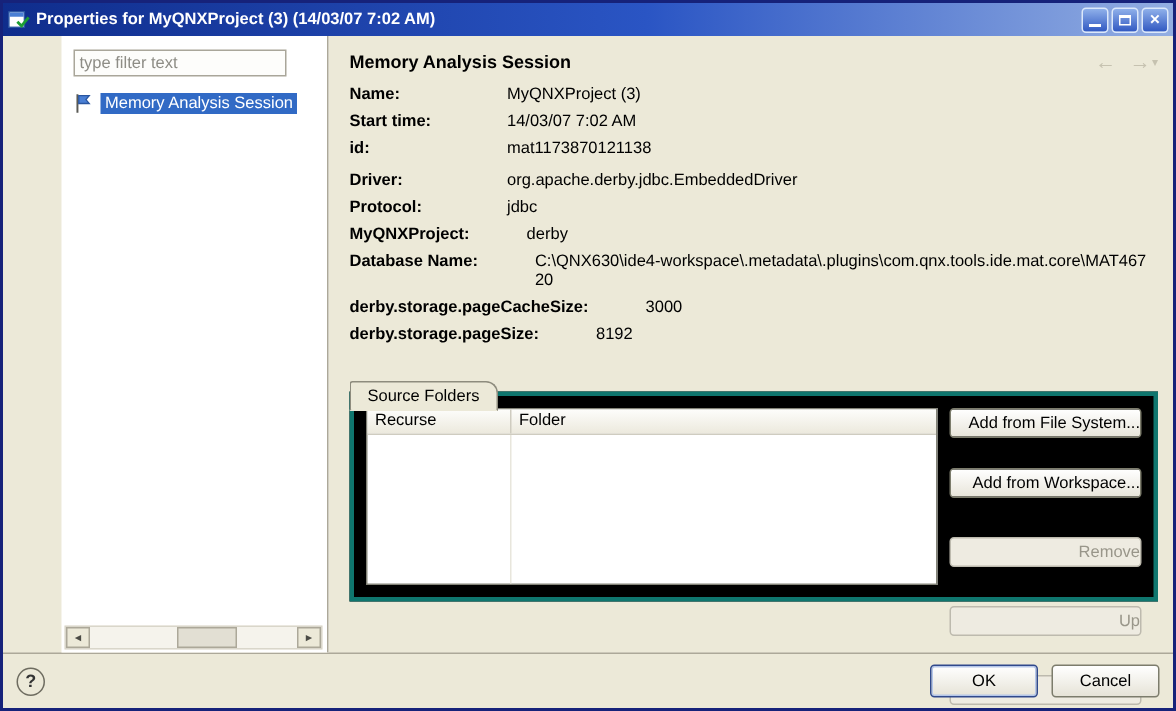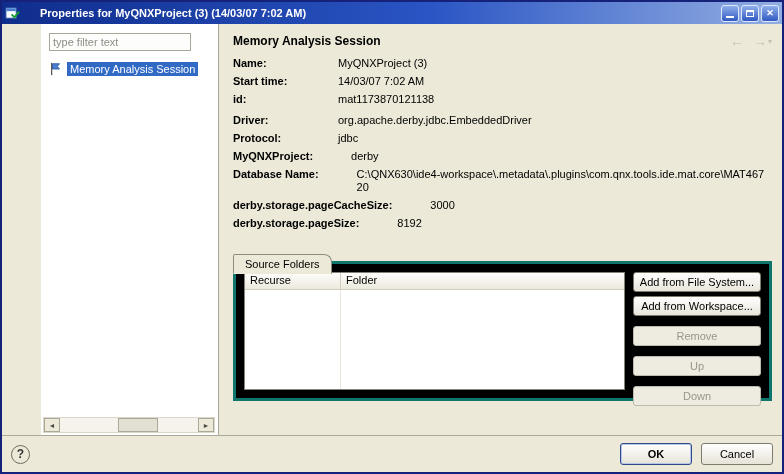--- a/index.html
+++ b/index.html
@@ -10,21 +10,21 @@
   .window {
     width: 784px; height: 474px;
     border: 2px solid #16227a;
     background: #ece9d8;
     display: flex; flex-direction: column;
     position: relative;
   }
   
   .titlebar {
     height: 22px; flex: 0 0 22px;
-    display: flex; align-items: center; gap: 20px;
+    display: flex; align-items: center; gap: 4px;
     padding: 0 3px;
     background: linear-gradient(90deg, #0f2d8c 0%, #2a55c4 55%, #93aee2 100%);
     color: #fff; font-weight: bold; font-size: 11px;
     user-select: none;
   }
   .title-text { flex: 1; white-space: nowrap; overflow: hidden; }
   .title-buttons { display: flex; gap: 2px; }
   .tb {
     width: 18px; height: 17px;
     border: 1px solid #dce8fa; border-radius: 3px;
@@ -112,25 +112,25 @@
   .sf-thead { display: flex; height: 17px; flex: 0 0 17px;
     background: linear-gradient(#fdfdfb, #ece9dd);
     border-bottom: 1px solid #cfccc0; font-size: 11px; }
   .th { padding: 1px 5px; white-space: nowrap; }
   .th-recurse { width: 96px; flex: 0 0 96px; border-right: 1px solid #cfccc0; }
   .th-folder { flex: 1; }
   .sf-tbody { flex: 1; display: flex; }
   .sf-col-recurse { width: 96px; flex: 0 0 96px; border-right: 1px solid #e8e6dc; }
   .sf-buttons { width: 128px; flex: 0 0 128px; display: flex; flex-direction: column; }
   .sf-btn {
-    height: 20px; flex: 0 0 20px; margin-bottom: 4px;
+    height: 20px; flex: 0 0 20px; margin-bottom: 20px;
     font-family: "Liberation Sans", sans-serif; font-size: 11px;
     border: 1px solid #7c7c6c; border-radius: 3px;
     background: linear-gradient(#ffffff, #e8e5da);
-    cursor: default; white-space: nowrap; overflow: hidden;
+    cursor: default; white-space: nowrap; overflow: hidden; text-align: right;
   }
   .sf-btn.gap-above { margin-top: 6px; }
   .sf-btn.disabled, .sf-btn[disabled] {
     color: #99968a; border-color: #bdbaae;
     background: #eeebe1;
   }
   
   .footer {
     height: 36px; flex: 0 0 36px;
     display: flex; align-items: center;
@@ -147,21 +147,20 @@
   .btn {
     width: 72px; height: 22px;
     font-family: "Liberation Sans", sans-serif; font-size: 11px;
     border: 1px solid #7c7c6c; border-radius: 3px;
     background: linear-gradient(#ffffff, #e6e3d7);
     cursor: default;
   }
   .btn.default {
     border: 1px solid #30498c;
     box-shadow: inset 0 0 0 1px #b5c6e8;
-    font-weight: bold;
   }
 </style>
 </head>
 <body>
 
 <div class="window">
 
   <div class="titlebar">
     <span style="display:flex;">
       <svg width="15" height="15" viewBox="0 0 16 16">

